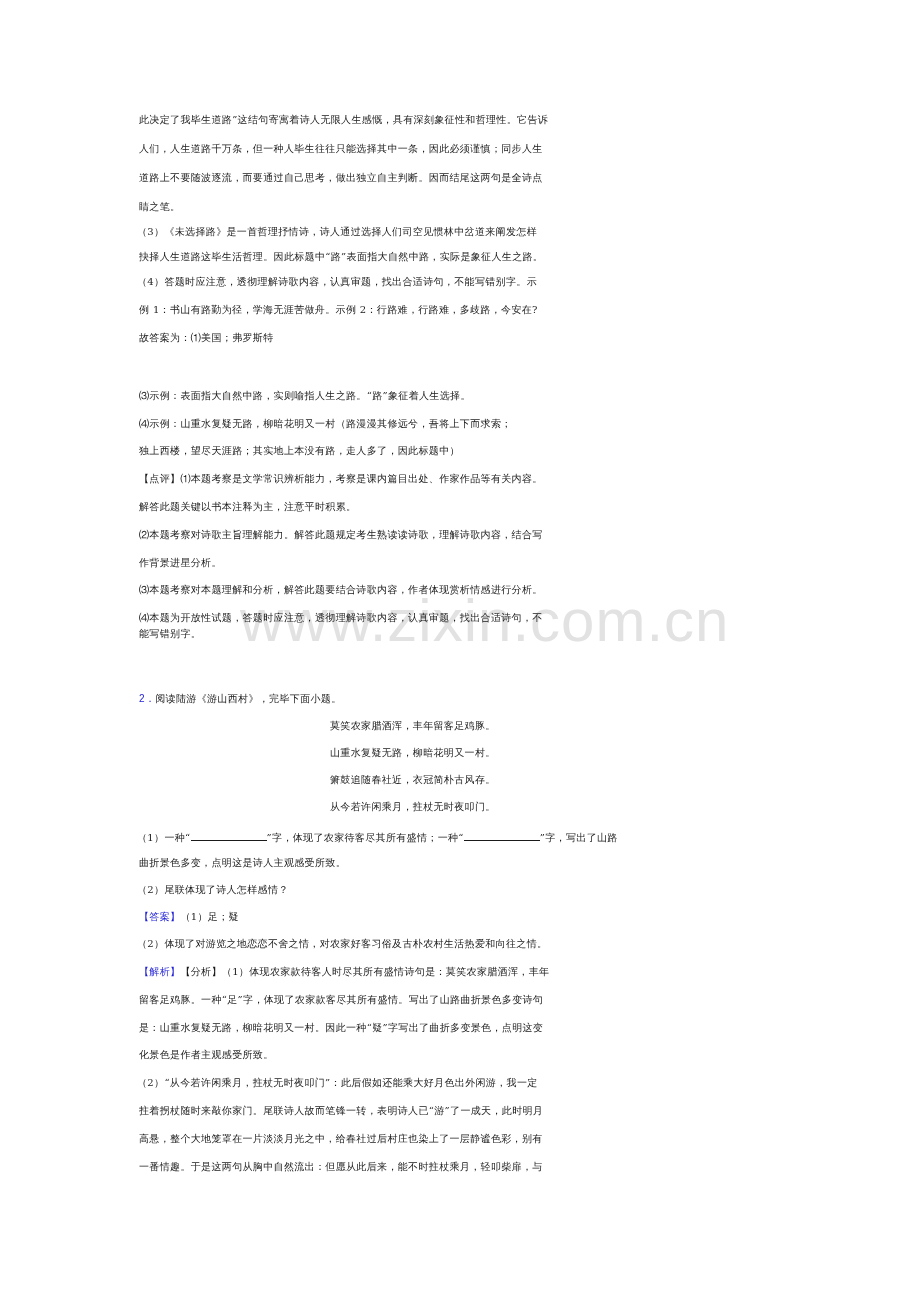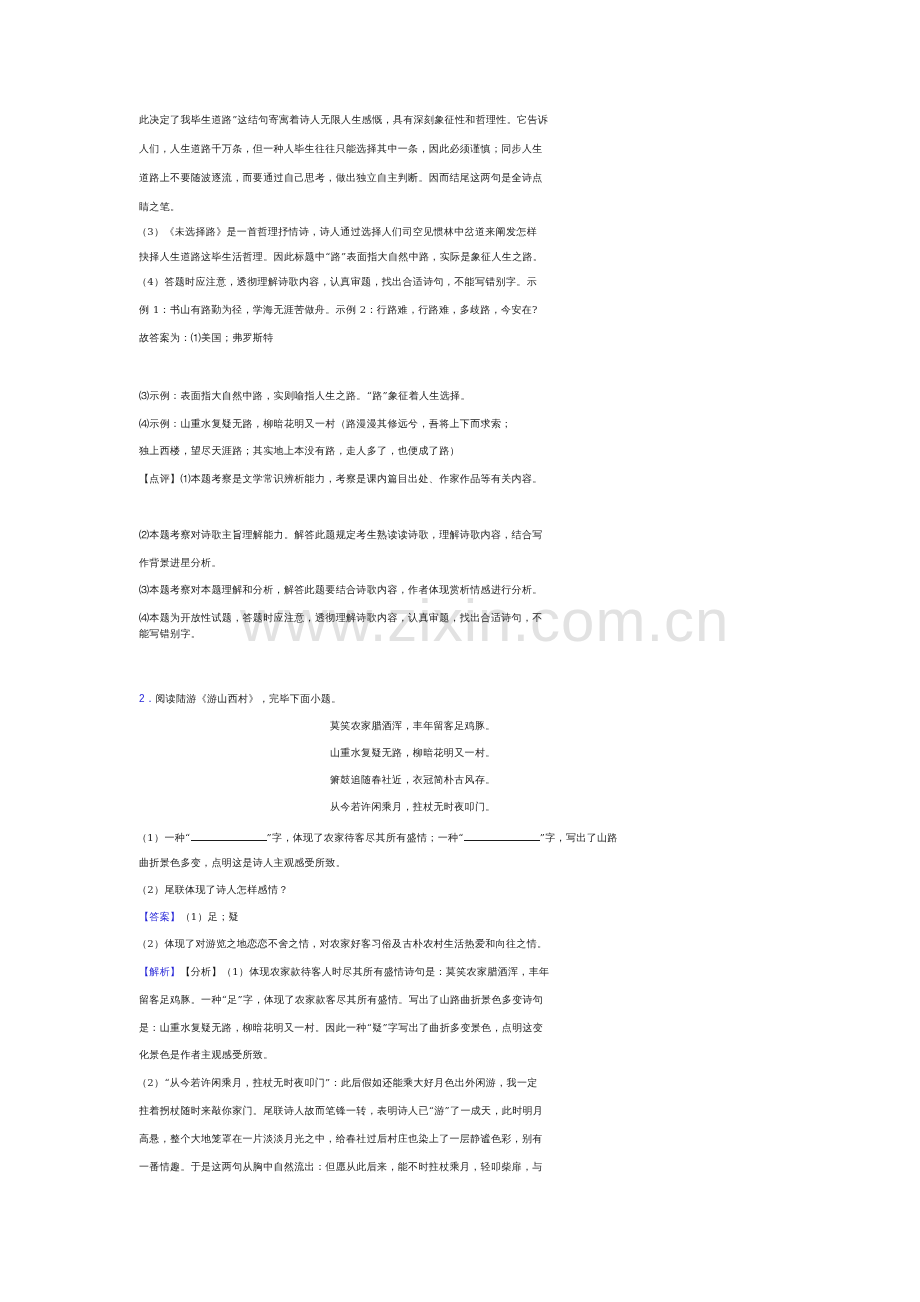--- a/index.html
+++ b/index.html
@@ -69,22 +69,23 @@
   <div class="line" style="top:139px">人们，人生道路千万条，但一种人毕生往往只能选择其中一条，因此必须谨慎；同步人生</div>
   <div class="line" style="top:168px">道路上不要随波逐流，而要通过自己思考，做出独立自主判断。因而结尾这两句是全诗点</div>
   <div class="line" style="top:197px">睛之笔。</div>
   <div class="line indent-s" style="top:222px">（3）《未选择路》是一首哲理抒情诗，诗人通过选择人们司空见惯林中岔道来阐发怎样</div>
   <div class="line" style="top:247px">抉择人生道路这毕生活哲理。因此标题中“路”表面指大自然中路，实际是象征人生之路。</div>
   <div class="line indent-s" style="top:272px">（4）答题时应注意，透彻理解诗歌内容，认真审题，找出合适诗句，不能写错别字。示</div>
   <div class="line" style="top:300px">例 1：书山有路勤为径，学海无涯苦做舟。示例 2：行路难，行路难，多歧路，今安在?</div>
   <div class="line" style="top:328px">故答案为：⑴美国；弗罗斯特</div>
   <div class="line" style="top:386px">⑶示例：表面指大自然中路，实则喻指人生之路。“路”象征着人生选择。</div>
   <div class="line" style="top:414px">⑷示例：山重水复疑无路，柳暗花明又一村（路漫漫其修远兮，吾将上下而求索；</div>
-  <div class="line" style="top:441px">独上西楼，望尽天涯路；其实地上本没有路，走人多了，也便成了路）</div>
+  <div class="line" style="top:441px">独上西楼，望尽天涯路；其实地上本没有路，走人多了，因此标题中）</div>
   <div class="line" style="top:469px">【点评】⑴本题考察是文学常识辨析能力，考察是课内篇目出处、作家作品等有关内容。</div>
+  <div class="line" style="top:497px">解答此题关键以书本注释为主，注意平时积累。</div>
   <div class="line" style="top:525px">⑵本题考察对诗歌主旨理解能力。解答此题规定考生熟读读诗歌，理解诗歌内容，结合写</div>
   <div class="line" style="top:553px">作背景进星分析。</div>
   <div class="line" style="top:580px">⑶本题考察对本题理解和分析，解答此题要结合诗歌内容，作者体现赏析情感进行分析。</div>
   <div class="line" style="top:608px">⑷本题为开放性试题，答题时应注意，透彻理解诗歌内容，认真审题，找出合适诗句，不</div>
   <div class="line" style="top:624px">能写错别字。</div>
 
   <div class="line" style="top:689px">
     <span class="blue num">2．</span><span>阅读陆游《游山西村》，完毕下面小题。</span>
   </div>
 

